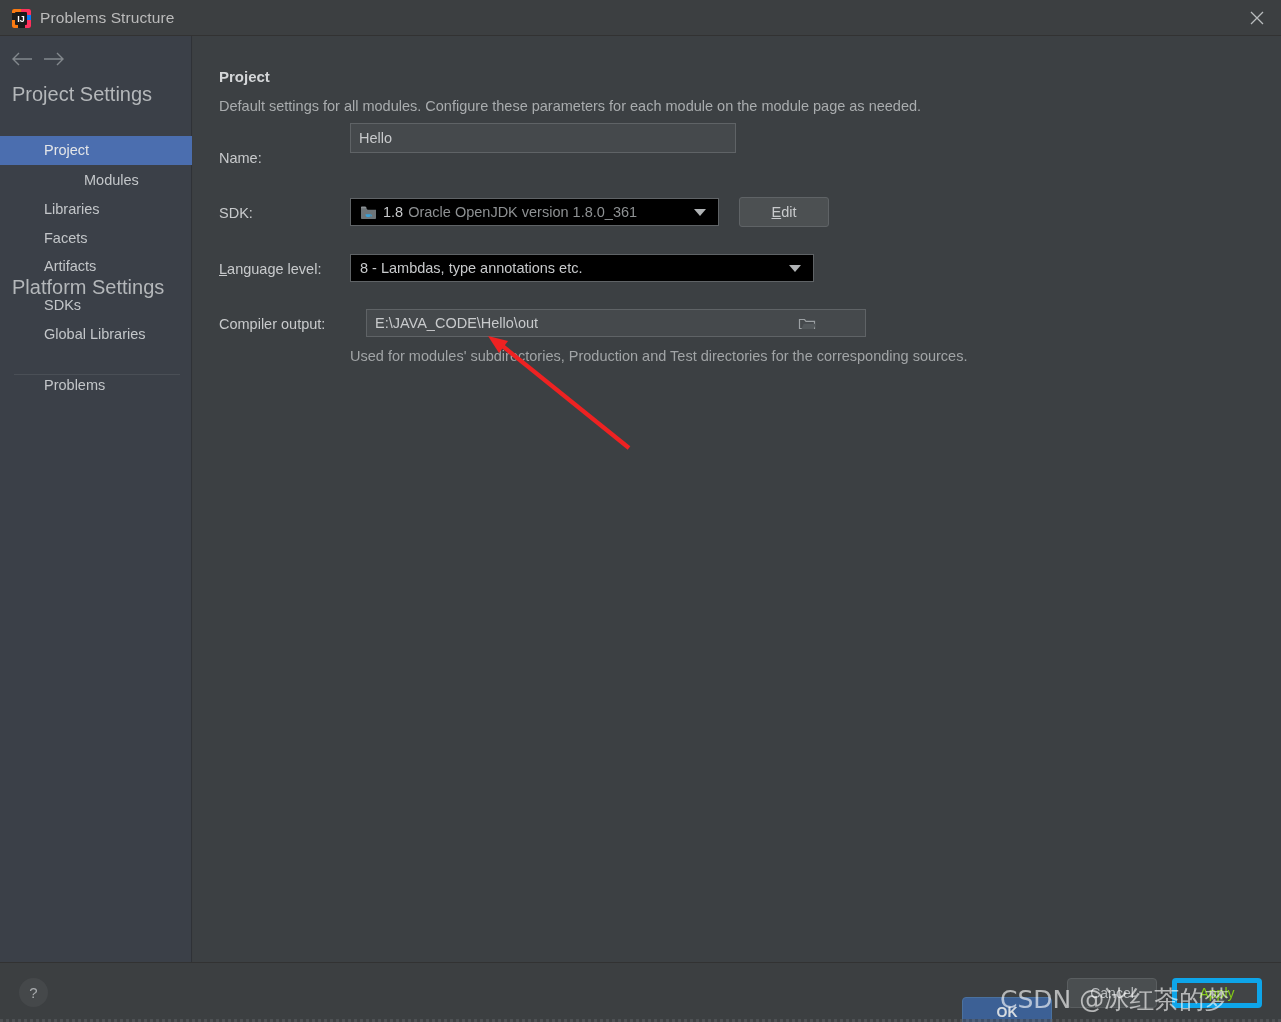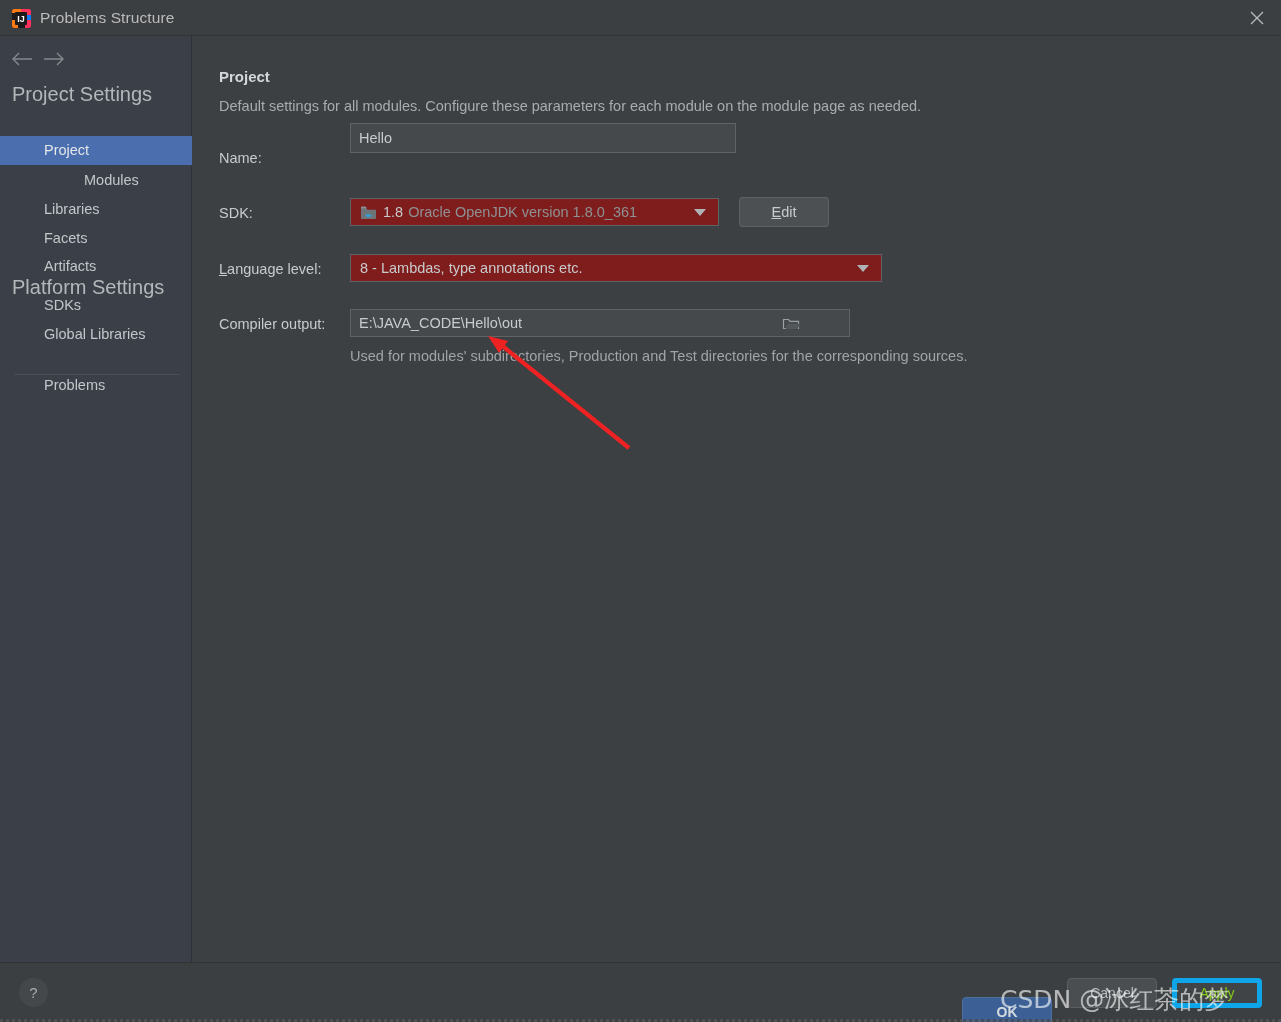--- a/index.html
+++ b/index.html
@@ -93,21 +93,21 @@
     color: #c8cacc;
     font-size: 14.5px;
     font-family: "Liberation Sans", sans-serif;
     padding: 0 8px;
     line-height: 1;
     cursor: text;
   }
 
   .combo {
     position: absolute;
-    background: #7f1d1d;
+    background: #000000;
     border: 1px solid #5f6366;
     cursor: default;
   }
   .combo .val {
     position: absolute; left: 9px; top: 0; height: 100%;
     display: flex; align-items: center;
     font-size: 14.5px; color: #c8cacc; white-space: nowrap;
   }
   .combo .arrow {
     position: absolute; right: 12px; top: 50%; margin-top: -3px;
@@ -285,27 +285,27 @@
       </span>
       <span class="arrow"></span>
     </div>
     <div class="btn" style="left:546px; top:161px; width:90px; height:30px;">
       <span><span class="mn">E</span><span>dit</span></span>
     </div>
 
     <div class="row-label" style="left:26px; top:225px;">
       <span class="mn">L</span><span>anguage level:</span>
     </div>
-    <div class="combo" style="left:157px; top:218px; width:532px; height:28px;">
+    <div class="combo" style="left:157px; top:218px; width:464px; height:28px;">
       <span class="val">8 - Lambdas, type annotations etc.</span>
       <span class="arrow"></span>
     </div>
 
     <div class="row-label" style="left:26px; top:280px;">Compiler output:</div>
-    <div style="position:absolute; left:157px; top:273px; width:460px; height:28px;">
+    <div style="position:absolute; left:173px; top:273px; width:460px; height:28px;">
       <input class="text-field" style="left: 0px; top: 0px; width: 500px; height: 28px;" value="E:\JAVA_CODE\Hello\out">
       <span class="browse-btn">
         <svg width="18" height="15" viewBox="0 0 18 15">
           <path d="M1.5 3.5 h5 l1.5 1.8 H16.5 v7.2 H1.5z" fill="none" stroke="#9ba0a3" stroke-width="1.2"></path>
           <path d="M3.4 13 L5.6 7.8 H18 L15.8 13z" fill="#53585b" stroke="#9ba0a3" stroke-width="0"></path>
         </svg>
       </span>
     </div>
     <div class="hint" style="left:157px; top:312px;">Used for modules' subdirectories, Production and Test directories for the corresponding sources.</div>
   </div>

